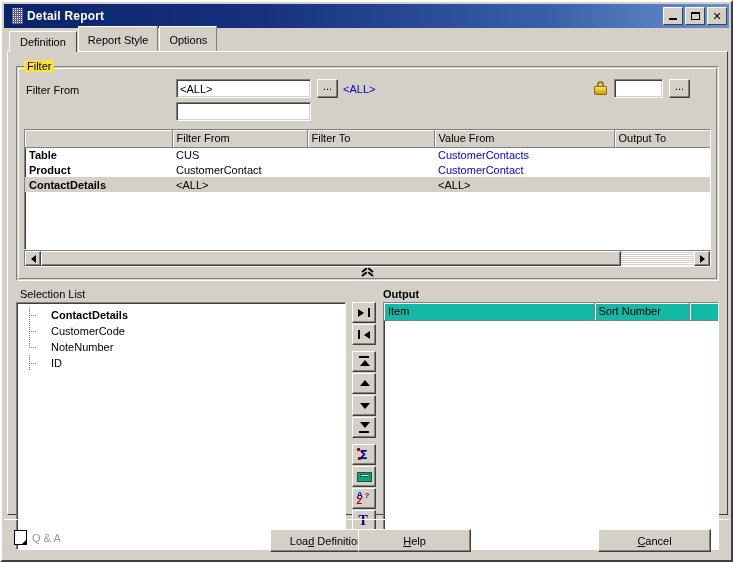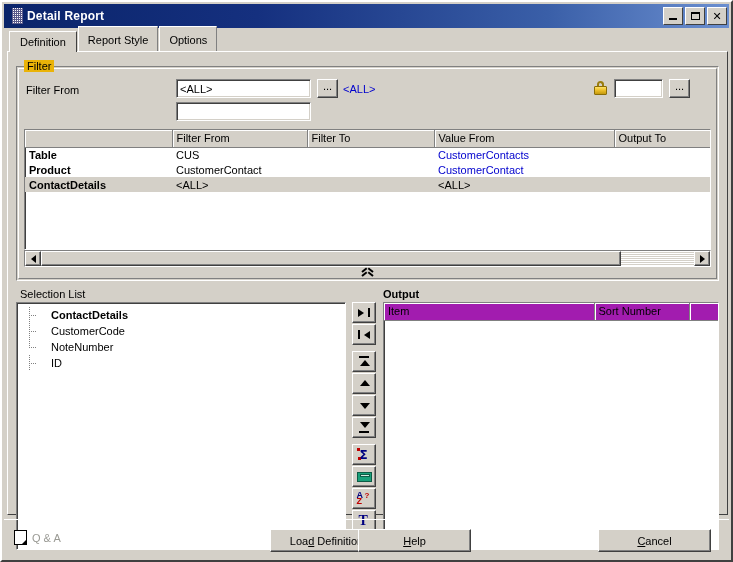--- a/index.html
+++ b/index.html
@@ -151,21 +151,21 @@
     content: "";
     position: absolute; left: 1px; top: 1px; right: 1px; bottom: 1px;
     border-top: 1px solid #ffffff;
     border-left: 1px solid #ffffff;
     border-right: 1px solid #808080;
     border-bottom: 1px solid #808080;
     pointer-events: none;
   }
   .group-title {
     position: absolute; left: 8px; top: 0;
-    background: #eab308;
+    background: #fde047;
     padding: 0 3px;
     font-size: 11px;
     z-index: 2;
   }
 
   
   .txt {
     background: #ffffff;
     border-top: 1px solid #808080;
     border-left: 1px solid #808080;
@@ -457,21 +457,21 @@
     box-sizing: border-box;
     overflow: hidden;
   }
   table.outtbl {
     border-collapse: collapse;
     width: 100%;
     table-layout: fixed;
     font-size: 11px;
   }
   table.outtbl th {
-    background: #a21caf;
+    background: #14b8a6;
     font-weight: normal;
     text-align: left;
     height: 17px;
     padding: 0 0 0 4px;
     border-right: 1px solid #808080;
     border-bottom: 1px solid #808080;
     box-shadow: inset 1px 1px 0 #ffffff;
     box-sizing: border-box;
     white-space: nowrap;
     overflow: hidden;

